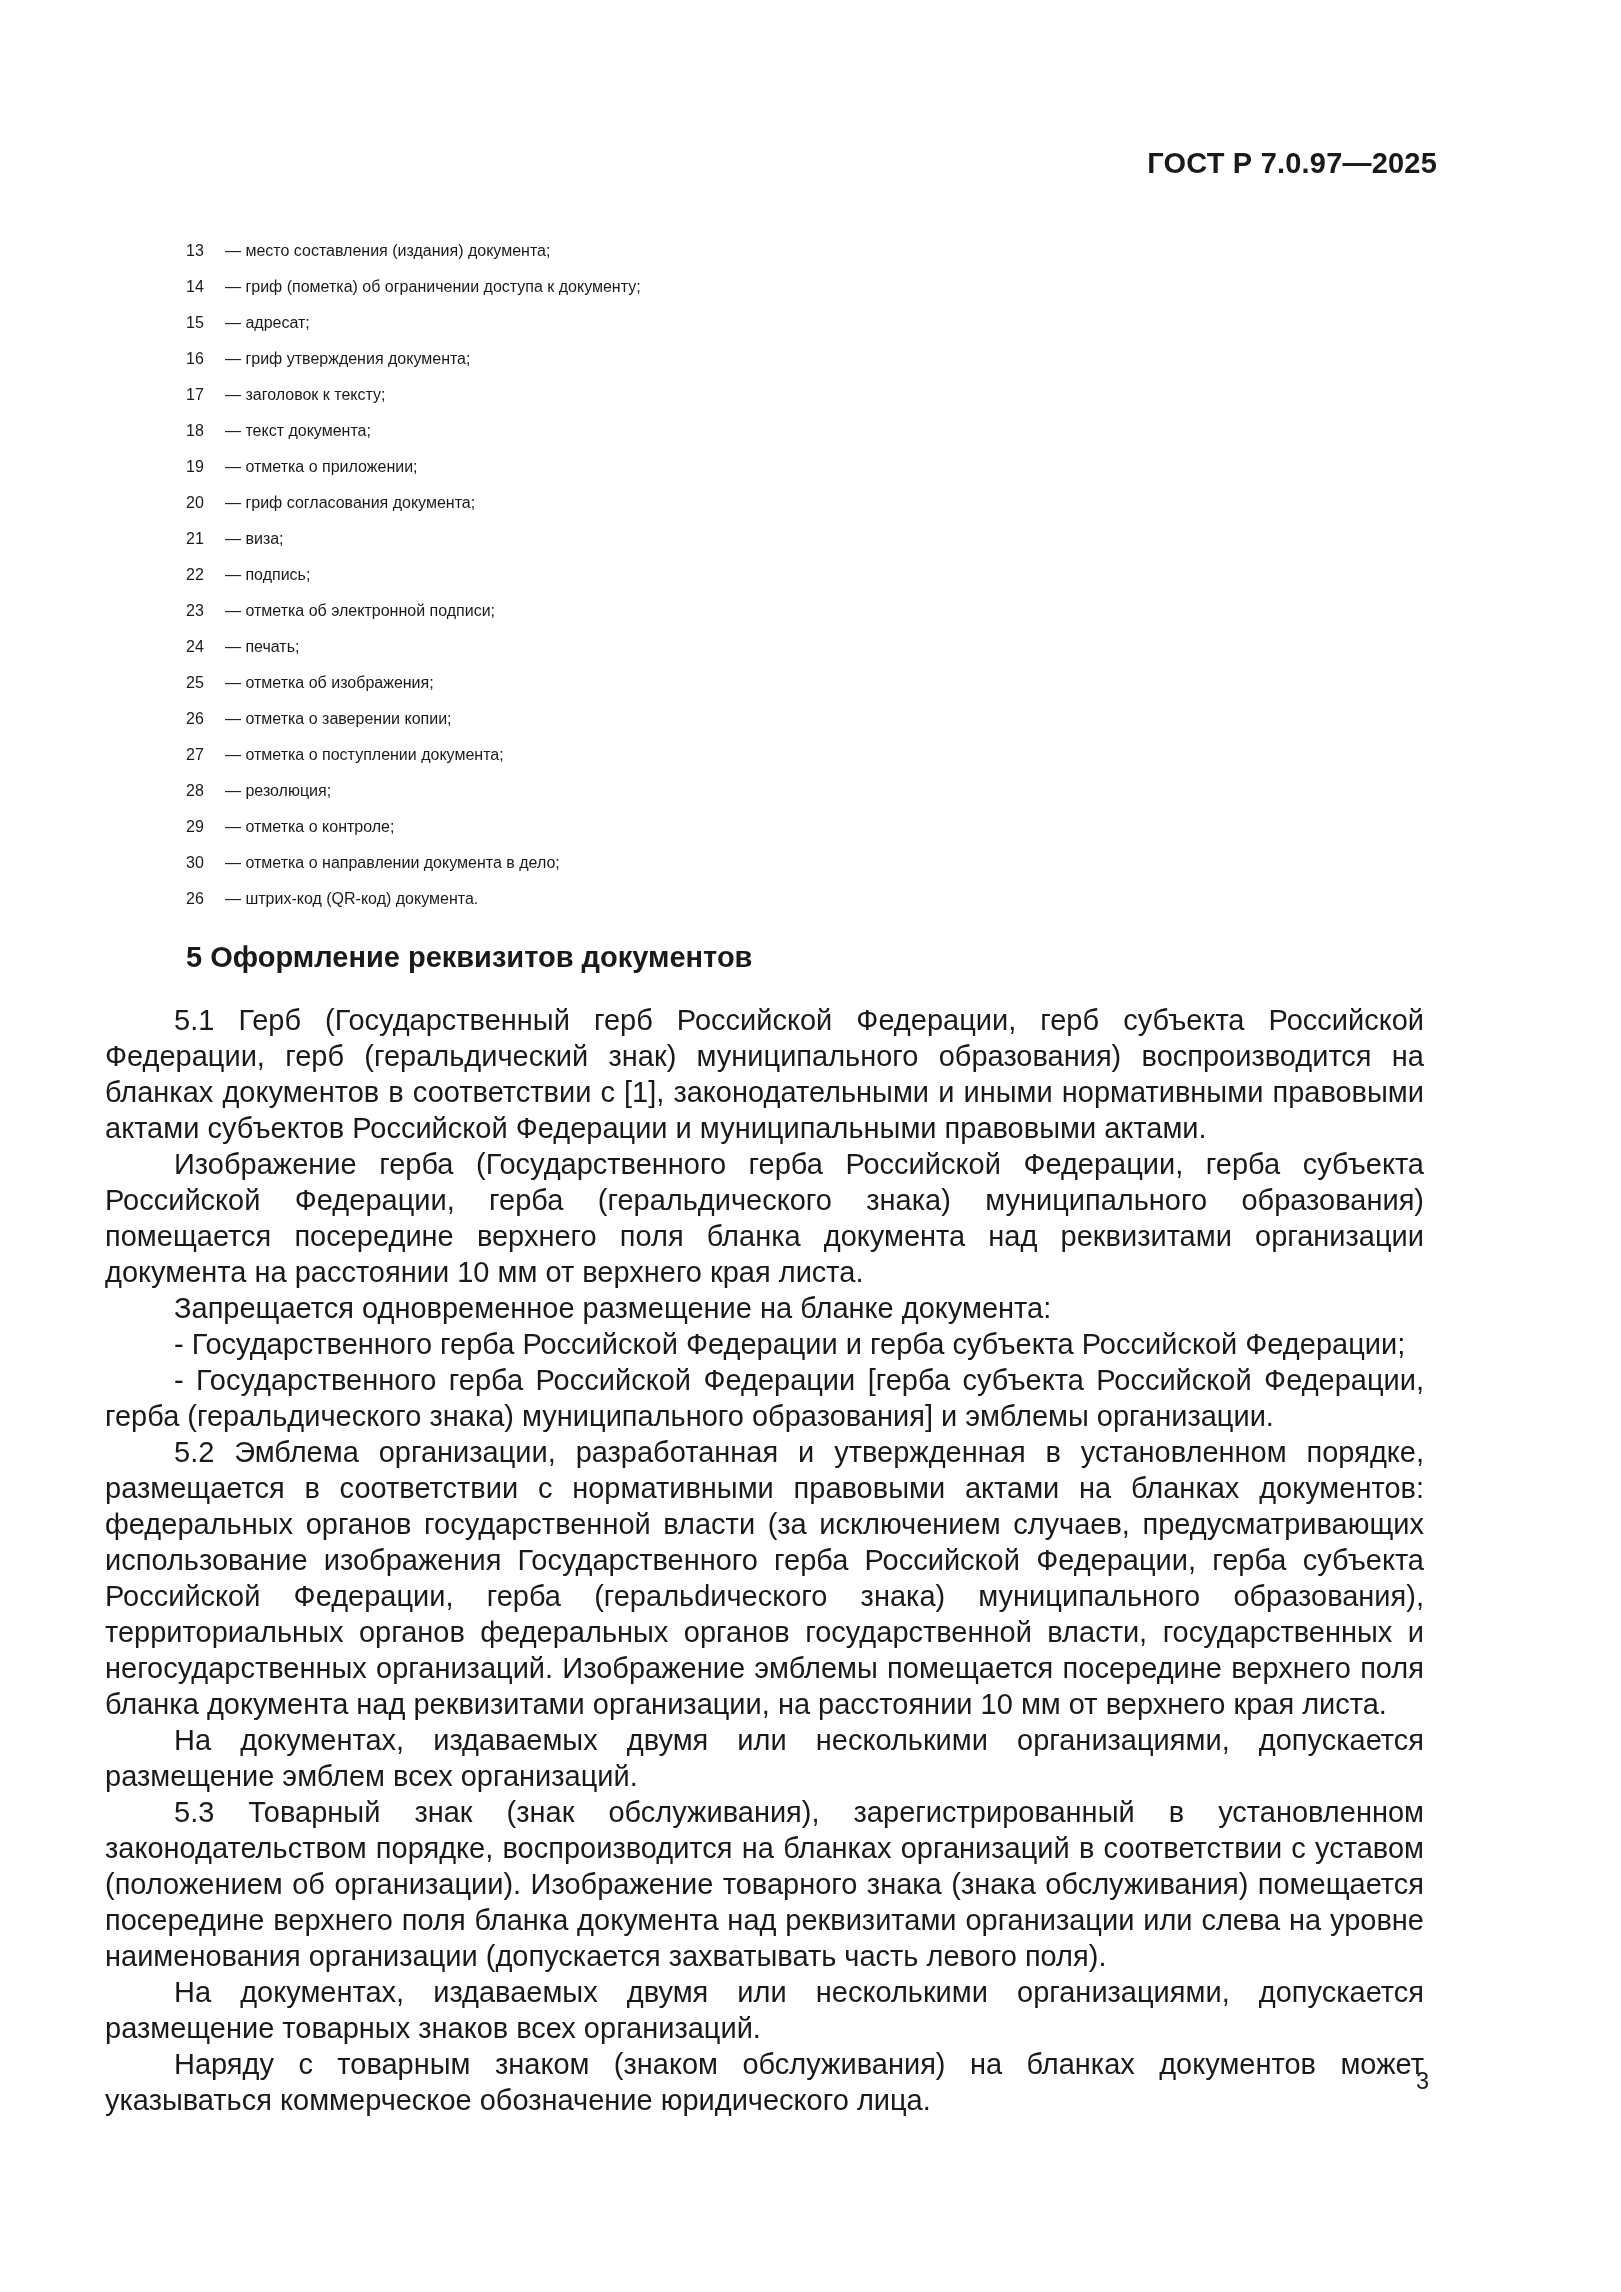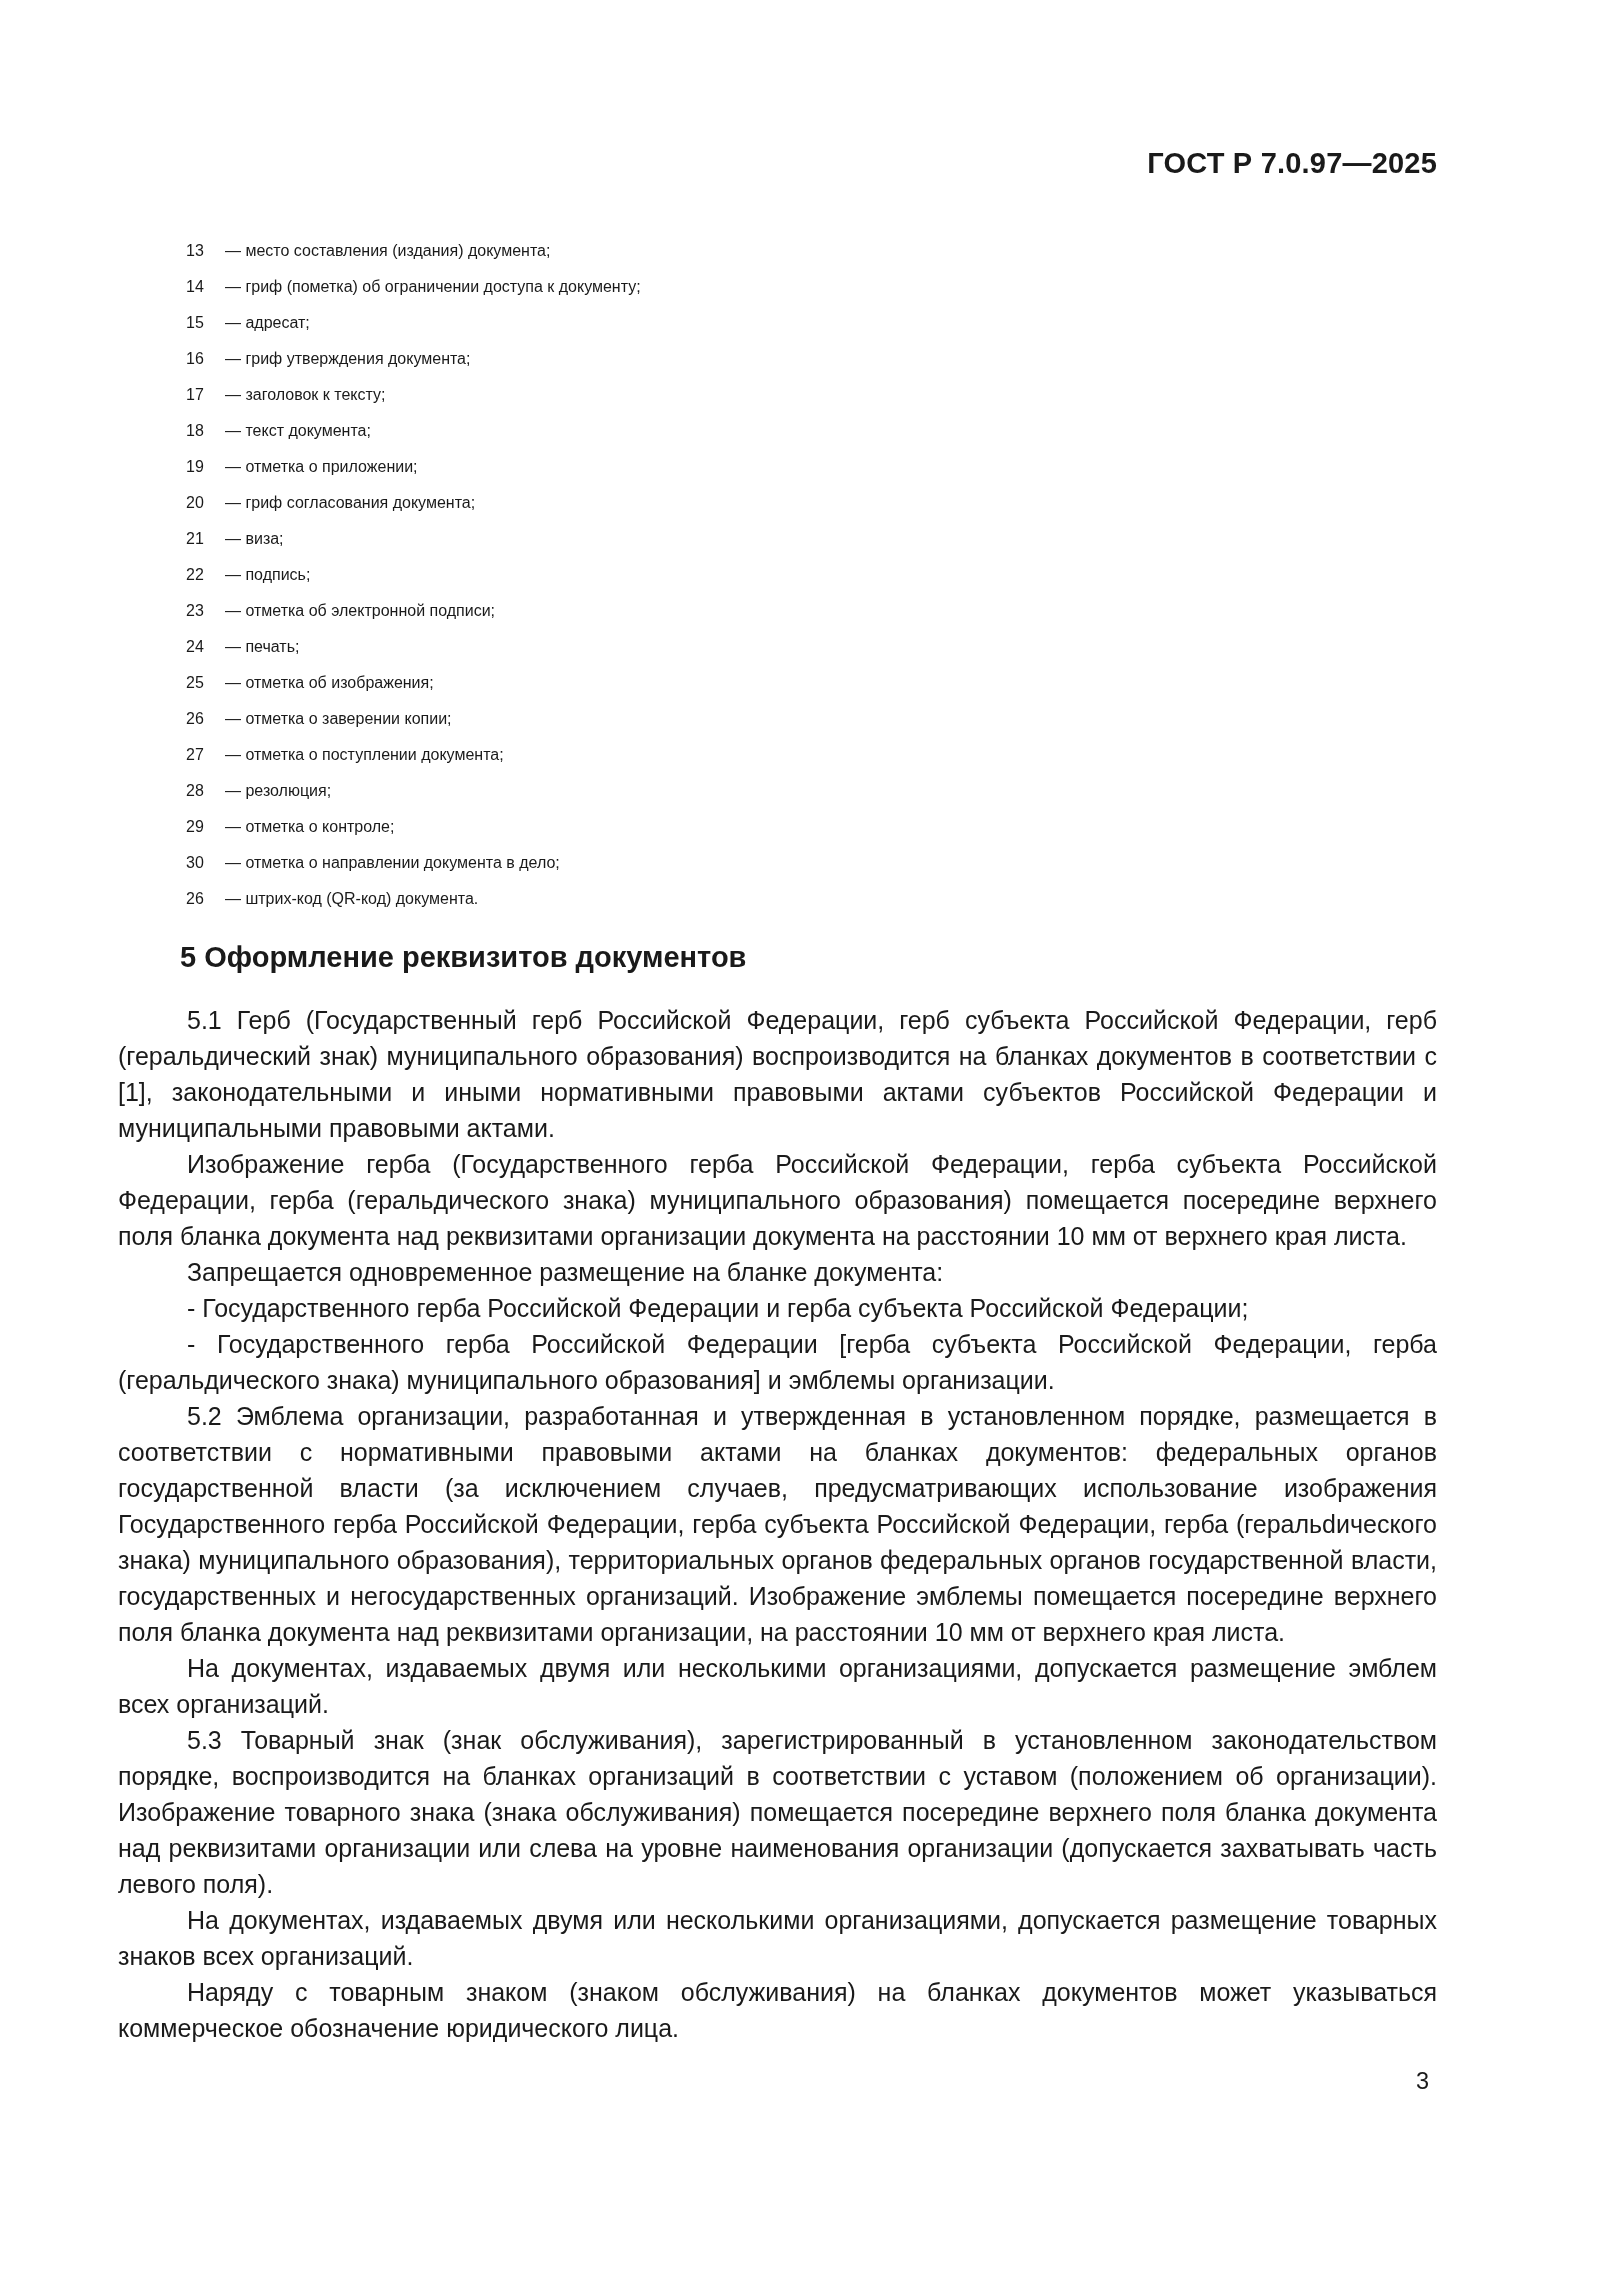--- a/index.html
+++ b/index.html
@@ -12,26 +12,26 @@
       font-size: 29px; font-weight: bold; letter-spacing: 0.2px;
     }
     .list {
       position: absolute; top: 233px; left: 186px;
       font-size: 16px; line-height: 36px;
     }
     .list-item { display: flex; white-space: nowrap; }
     .list-num { display: inline-block; width: 39px; }
     .list-text { }
     .section-heading {
-      position: absolute; top: 941px; left: 180px;
+      position: absolute; top: 941px; left: 186px;
       font-size: 29px; font-weight: bold;
     }
     .body-text {
-      position: absolute; top: 1002px; left: 118px; width: 1319px;
-      font-size: 25px; line-height: 36px;
+      position: absolute; top: 1002px; left: 105px; width: 1319px;
+      font-size: 29px; line-height: 36px;
     }
     .para { margin: 0; text-align: justify; text-indent: 69px; hyphens: manual; }
     .page-number {
       position: absolute; top: 2068px; left: 1416px;
       font-size: 23.5px;
     }
   </style>
 </head>
 <body>
 

